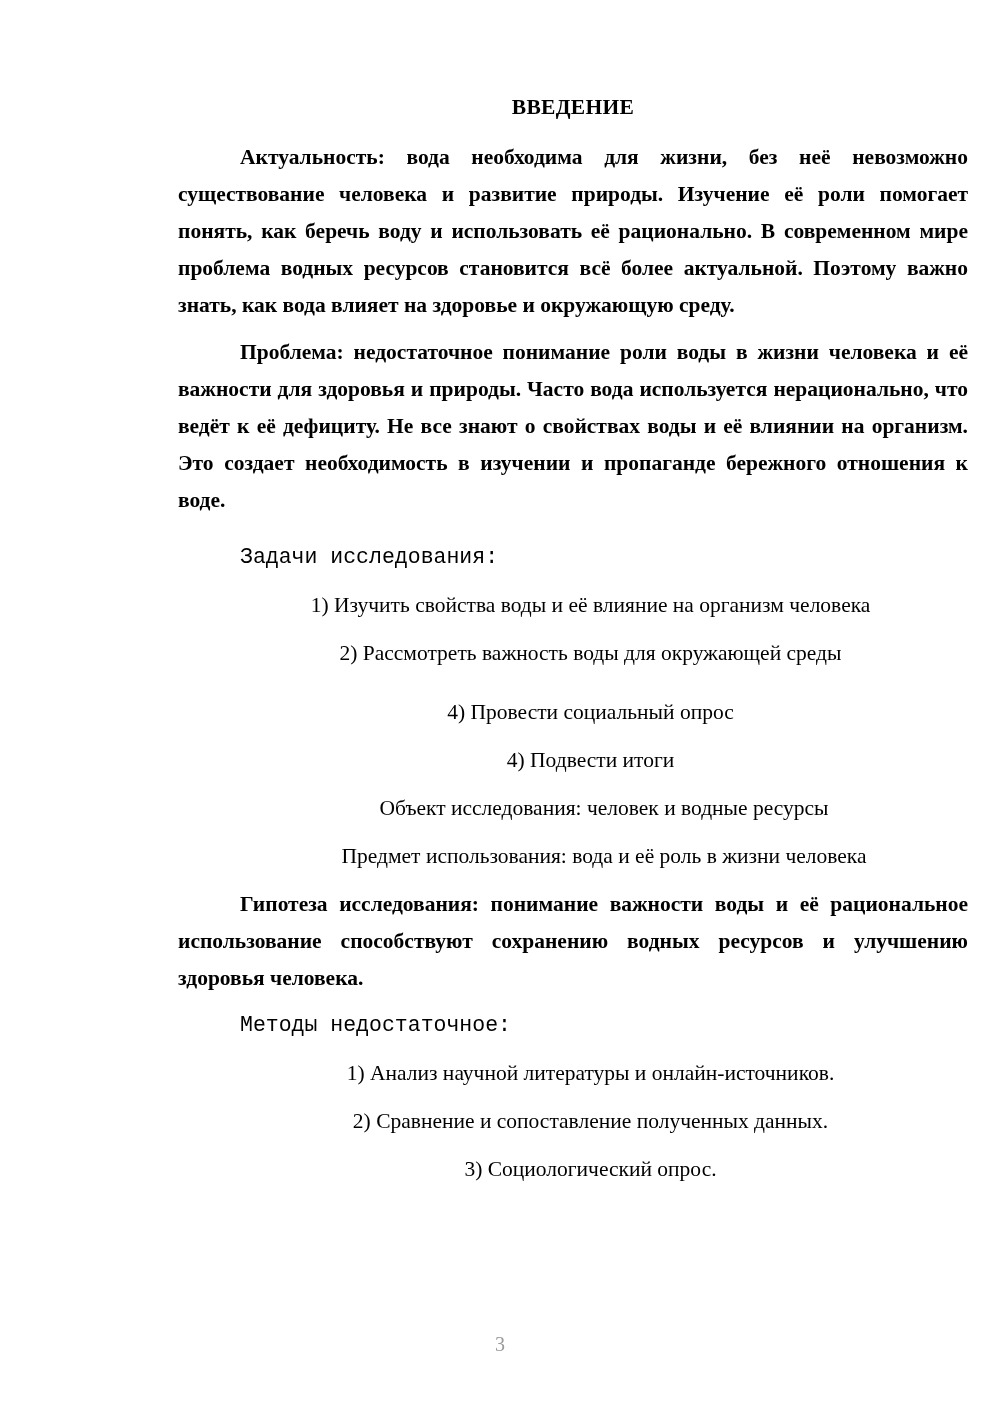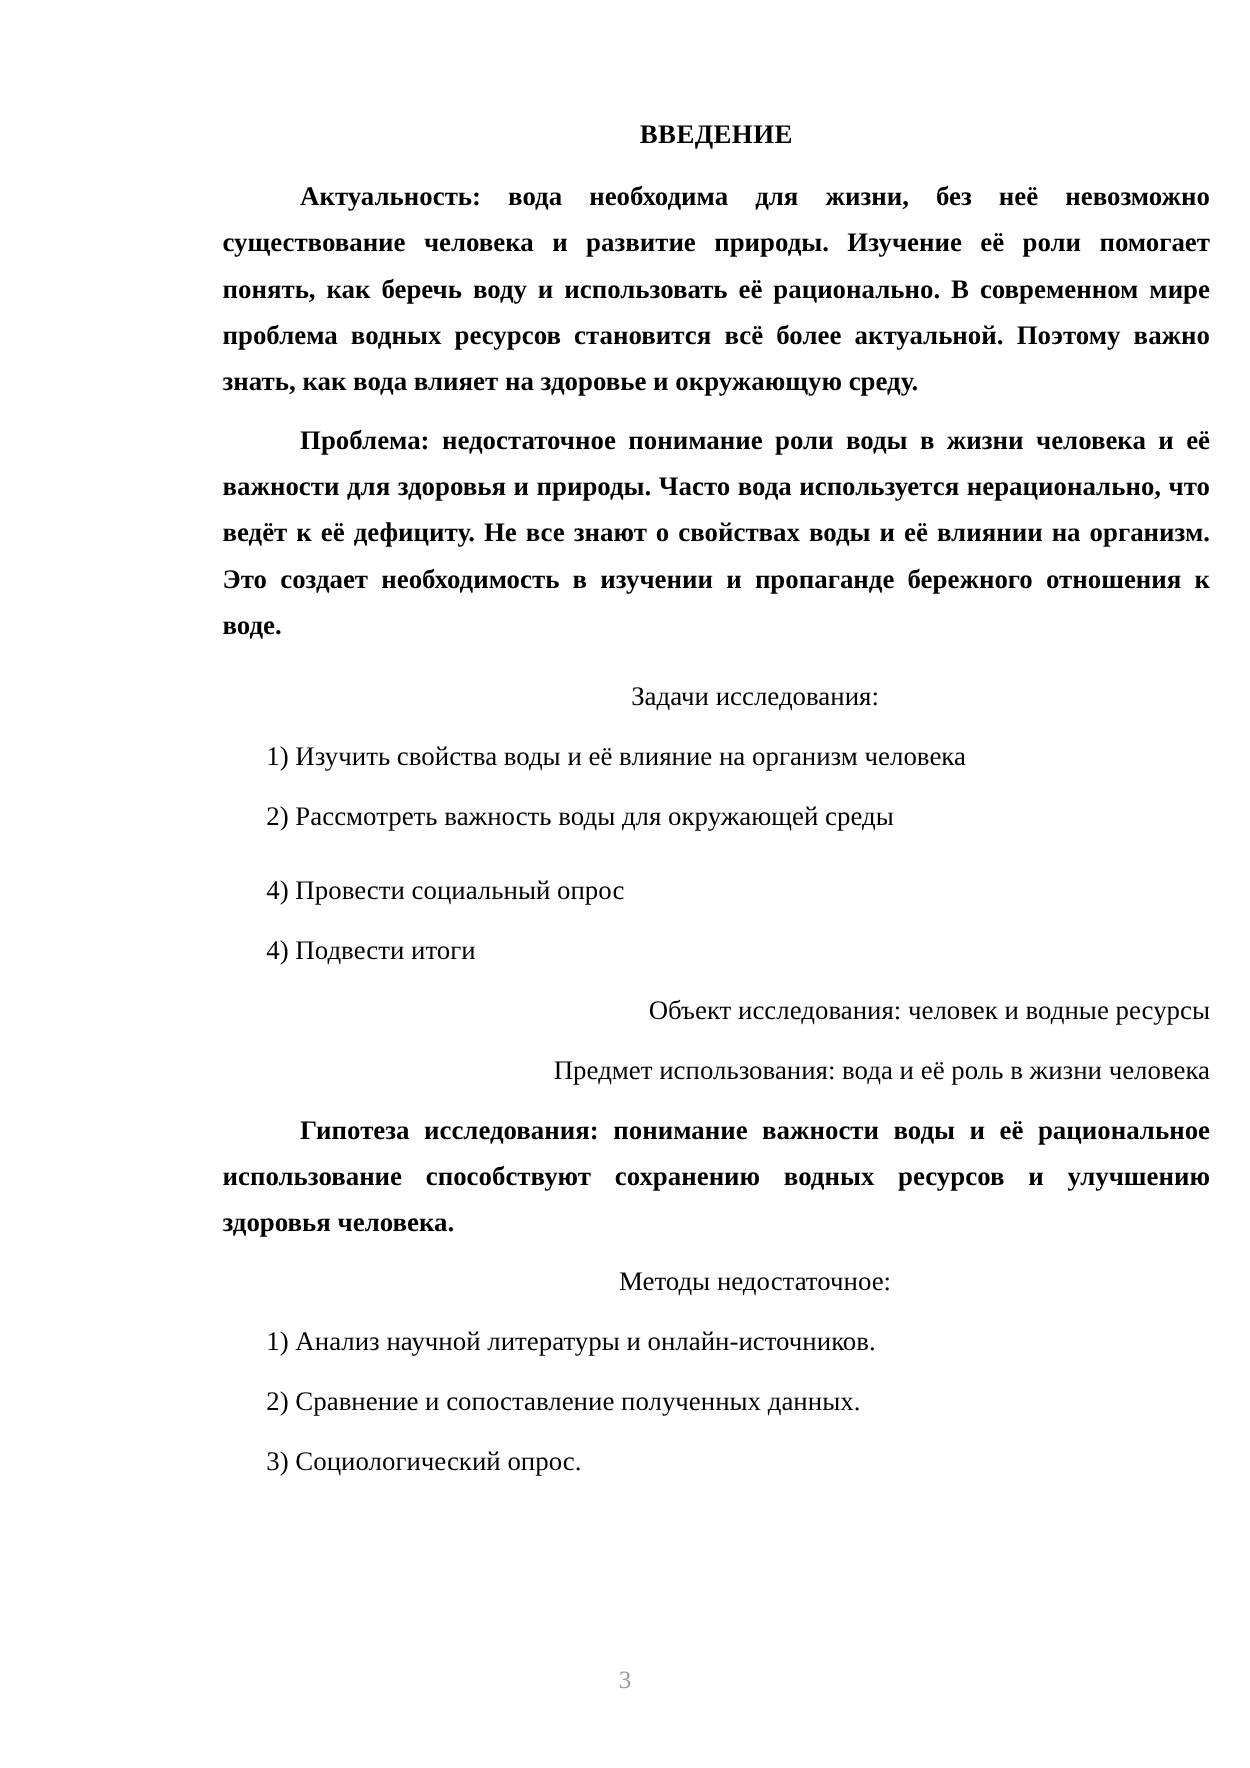--- a/index.html
+++ b/index.html
@@ -48,37 +48,38 @@
     font-weight: bold;
   }
   .para.last-line-left {
     text-align-last: left;
   }
   
   .sub-head {
     font-size: 21.5px;
     line-height: 37px;
     text-indent: 62px;
-    text-align: center;
+    text-align: left;
     margin: 0;
+    font-family: Liberation Mono, monospace;
   }
   
   .stmt {
     font-size: 21.5px;
     line-height: 37px;
     text-indent: 62px;
-    text-align: right;
+    text-align: center;
     margin: 0;
   }
   
   .num-item {
     font-size: 21.5px;
     line-height: 37px;
     text-indent: 35px;
-    text-align: left;
+    text-align: center;
     margin: 0;
   }
   .num-item.justified {
     text-align: justify;
     text-justify: inter-word;
     text-align-last: left;
   }
   .gap-sm { height: 10px; }
   .gap-md { height: 11px; }
   .page-number {

